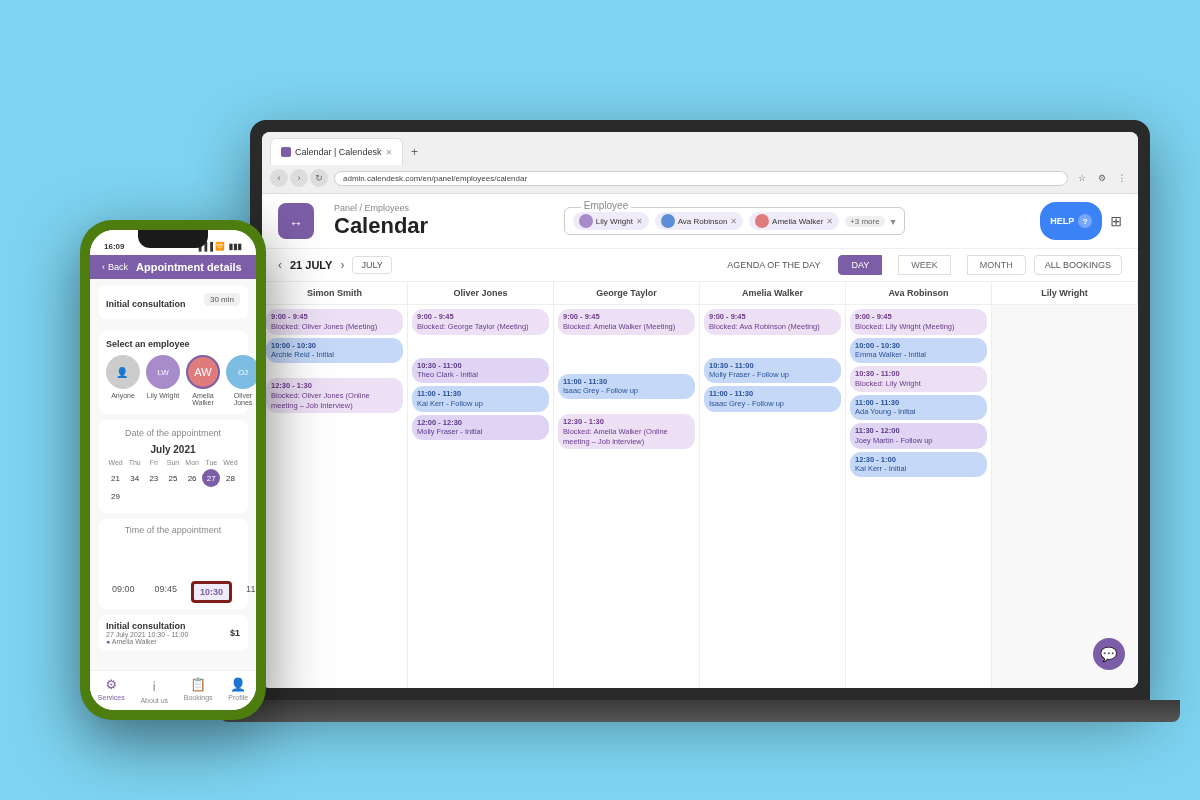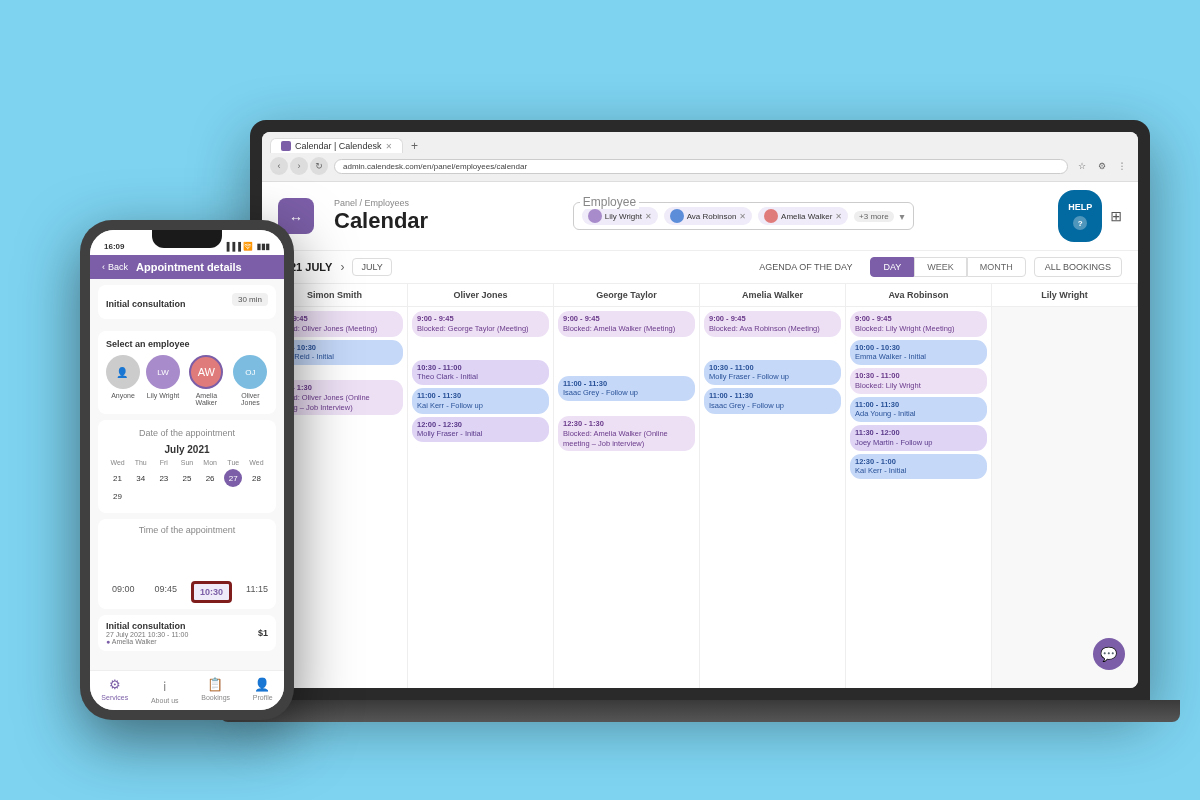--- a/index.html
+++ b/index.html
@@ -65,21 +65,21 @@
       gap: 4px;
     }
     .browser-tabs {
       display: flex;
       align-items: center;
       gap: 4px;
     }
     .browser-tab {
       background: #fff;
       border-radius: 6px 6px 0 0;
-      padding: 2px 10px;
+      padding: 8px 10px;
       font-size: 9px;
       color: #333;
       display: flex;
       align-items: center;
       gap: 4px;
       border: 1px solid #ddd;
       border-bottom: none;
     }
     .tab-favicon {
       width: 10px;
@@ -191,24 +191,24 @@
       padding: 4px 8px;
       display: flex;
       align-items: center;
       gap: 6px;
       font-size: 9px;
       position: relative;
     }
     .filter-label {
       position: absolute;
       top: -8px;
-      left: 6px;
+      left: 16px;
       background: #fff;
       padding: 0 3px;
-      font-size: 12px;
+      font-size: 10px;
       color: #888;
     }
     .employee-chip {
       background: #f0ebf8;
       border-radius: 12px;
       padding: 2px 6px;
       display: flex;
       align-items: center;
       gap: 3px;
       font-size: 8px;
@@ -235,31 +235,30 @@
     .filter-dropdown-arrow {
       color: #888;
       font-size: 10px;
     }
     .header-right {
       display: flex;
       align-items: center;
       gap: 8px;
     }
     .help-btn {
-      background: #0369a1;
+      background: #3b82f6;
       color: white;
       border-radius: 16px;
       padding: 12px 10px;
       font-size: 9px;
       font-weight: 600;
       display: flex;
       align-items: center;
       gap: 4px;
       cursor: pointer;
-      flex-direction: column;
     }
     .help-circle {
       width: 14px;
       height: 14px;
       background: rgba(255,255,255,0.3);
       border-radius: 50%;
       display: flex;
       align-items: center;
       justify-content: center;
       font-size: 8px;
@@ -298,21 +297,21 @@
       border: 1px solid #ddd;
       border-radius: 4px;
       padding: 3px 8px;
       font-size: 9px;
       color: #555;
       cursor: pointer;
     }
     .view-tabs {
       display: flex;
       align-items: flex-start;
-      gap: 0;
+      gap: 16px;
       border-radius: 10px;
     }
     .view-tab {
       padding: 4px 12px;
       font-size: 9px;
       color: #666;
       cursor: pointer;
       border: 1px solid #ddd;
     }
     .view-tab.active {
@@ -389,23 +388,23 @@
     
     .phone {
       width: 230px;
       height: 500px;
       position: absolute;
       left: 30px;
       bottom: 40px;
       z-index: 10;
     }
     .phone-body {
-      width: 214px;
+      width: 186px;
       height: 500px;
-      background: #404040;
+      background: #4d7c0f;
       border-radius: 32px;
       padding: 10px;
       box-shadow: 0 20px 60px rgba(0,0,0,0.5);
       position: relative;
     }
     .phone-notch {
       width: 70px;
       height: 18px;
       background: #1a1a1a;
       border-radius: 0 0 12px 12px;

